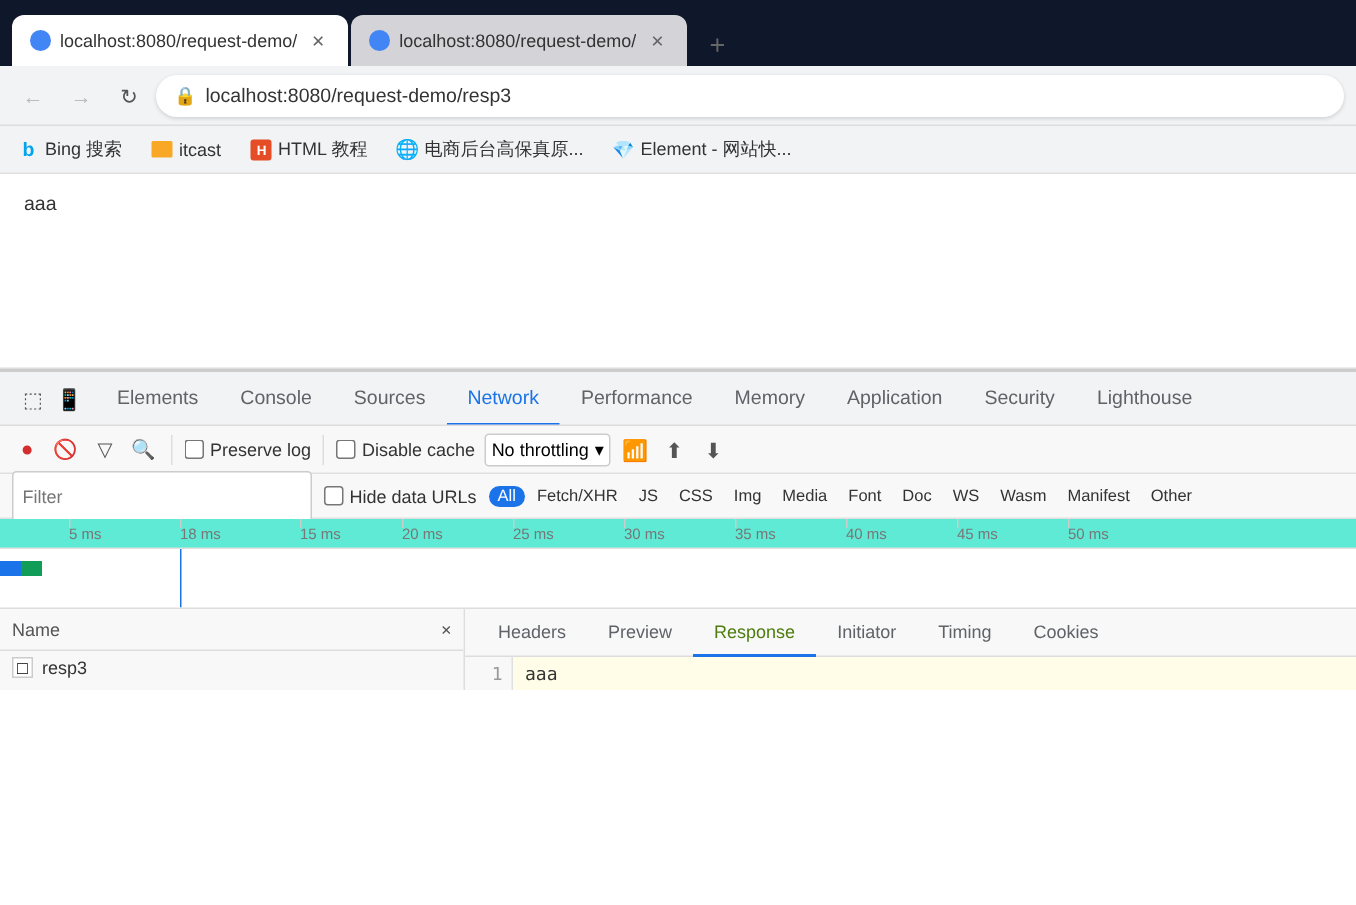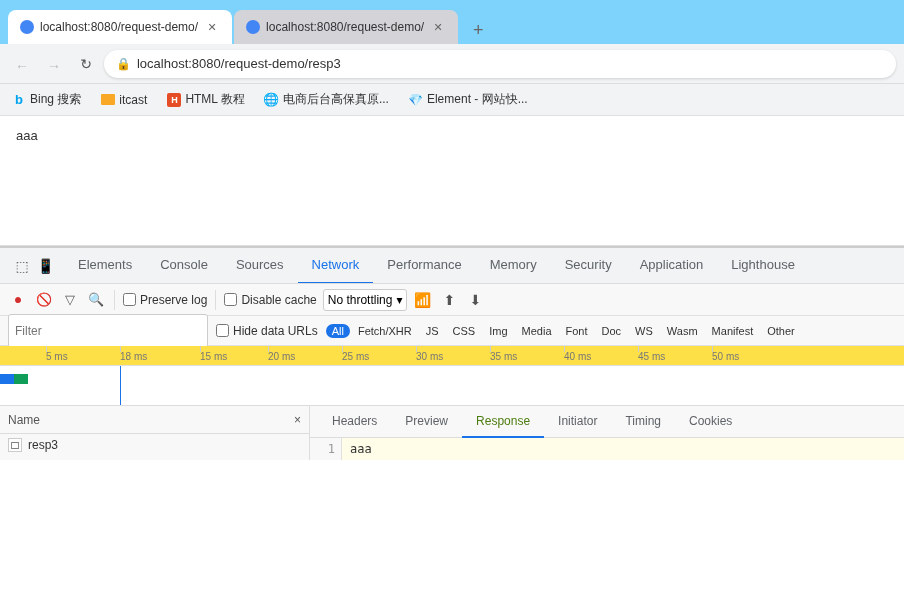--- a/index.html
+++ b/index.html
@@ -1,19 +1,19 @@
 <!DOCTYPE html>
 <html><head>
   <meta charset="utf-8">
   <style>
     * { margin: 0; padding: 0; box-sizing: border-box; }
     body { font-family: 'Segoe UI', Arial, sans-serif; font-size: 13px; background: #fff; overflow: hidden; }
 
     
-    .browser-chrome { background: #7dd3fc; height: 44px; display: flex; align-items: flex-end; padding: 0 8px; }
+    .browser-chrome { background: #0f172a; height: 44px; display: flex; align-items: flex-end; padding: 0 8px; }
     .tab { display: flex; align-items: center; background: #fff; border-radius: 8px 8px 0 0; padding: 0 12px; height: 34px; min-width: 180px; max-width: 240px; font-size: 12px; gap: 6px; margin-right: 2px; }
     .tab.inactive { background: #d3d3d8; }
     .tab-favicon { width: 14px; height: 14px; border-radius: 50%; background: #4285f4; display: inline-block; }
     .tab-title { flex: 1; overflow: hidden; text-overflow: ellipsis; white-space: nowrap; color: #333; font-size: 12px; }
     .tab-close { width: 16px; height: 16px; border-radius: 50%; display: flex; align-items: center; justify-content: center; cursor: pointer; font-size: 11px; color: #666; }
     .tab-new { width: 28px; height: 28px; display: flex; align-items: center; justify-content: center; font-size: 18px; color: #666; cursor: pointer; margin-left: 4px; }
 
     
     .address-bar-row { background: #f1f3f4; height: 40px; display: flex; align-items: center; padding: 0 8px; gap: 4px; border-bottom: 1px solid #ddd; }
     .nav-btn { width: 28px; height: 28px; border-radius: 50%; display: flex; align-items: center; justify-content: center; cursor: pointer; font-size: 14px; color: #555; border: none; background: none; }
@@ -57,21 +57,21 @@
     
     .filter-bar { background: #f8f8f8; height: 30px; display: flex; align-items: center; padding: 0 8px; gap: 8px; border-bottom: 1px solid #e0e0e0; }
     .filter-input { flex: 0 0 200px; height: 34px; border: 1px solid #ccc; border-radius: 3px; padding: 0 6px; font-size: 12px; }
     .filter-checkbox-label { display: flex; align-items: center; gap: 4px; font-size: 12px; color: #333; cursor: pointer; }
     .filter-type-btn { padding: 1px 6px; font-size: 11px; border-radius: 10px; cursor: pointer; border: none; background: none; color: #333; }
     .filter-type-btn.active { background: #1a73e8; color: #fff; }
     .filter-types { display: flex; align-items: flex-start; gap: 2px; }
 
     
     .timeline-area { height: 60px; border-bottom: 1px solid #ddd; background: #fff; position: relative; overflow: hidden; display: flex; flex-direction: column; }
-    .timeline-ruler { height: 20px; background: #fde047; border-bottom: 1px solid #e0e0e0; display: flex; align-items: center; padding-left: 0; text-decoration: underline; }
+    .timeline-ruler { height: 20px; background: #5eead4; border-bottom: 1px solid #e0e0e0; display: flex; align-items: center; padding-left: 0; text-decoration: underline; }
     .timeline-tick { position: absolute; top: 0; height: 20px; display: flex; align-items: center; font-size: 10px; color: #777; }
     .timeline-tick::before { content: ''; position: absolute; left: 0; top: 0; height: 6px; width: 1px; background: #ccc; }
     .timeline-canvas { flex: 1; position: relative; }
     .timeline-bar-blue { position: absolute; left: 0; top: 10px; width: 30px; height: 8px; background: #1a73e8; }
     .timeline-bar-green { position: absolute; left: 0; top: 10px; width: 12px; height: 8px; background: #0f9d58; }
     .timeline-cursor { position: absolute; left: 120px; top: 0; width: 1px; height: 100%; background: #1a73e8; }
 
     
     .network-panel { display: flex; flex: 1; overflow: hidden; min-height: 0; }
     .file-list { width: 310px; border-right: 1px solid #ddd; display: flex; flex-direction: column; overflow: hidden; }
@@ -150,22 +150,22 @@
     <div class="devtools-icons">
       <span class="dt-icon" title="Inspect">⬚</span>
       <span class="dt-icon" title="Device">📱</span>
     </div>
     <div class="devtools-tab">Elements</div>
     <div class="devtools-tab">Console</div>
     <div class="devtools-tab">Sources</div>
     <div class="devtools-tab active">Network</div>
     <div class="devtools-tab">Performance</div>
     <div class="devtools-tab">Memory</div>
+    <div class="devtools-tab">Application</div>
     <div class="devtools-tab">Security</div>
-    <div class="devtools-tab">Application</div>
     <div class="devtools-tab">Lighthouse</div>
   </div>
 
   <div class="devtools-toolbar">
     <button class="dt-toolbar-btn red">⏺</button>
     <button class="dt-toolbar-btn">🚫</button>
     <button class="dt-toolbar-btn">▽</button>
     <button class="dt-toolbar-btn">🔍</button>
     <div class="separator"></div>
     <label class="toolbar-checkbox-label">

